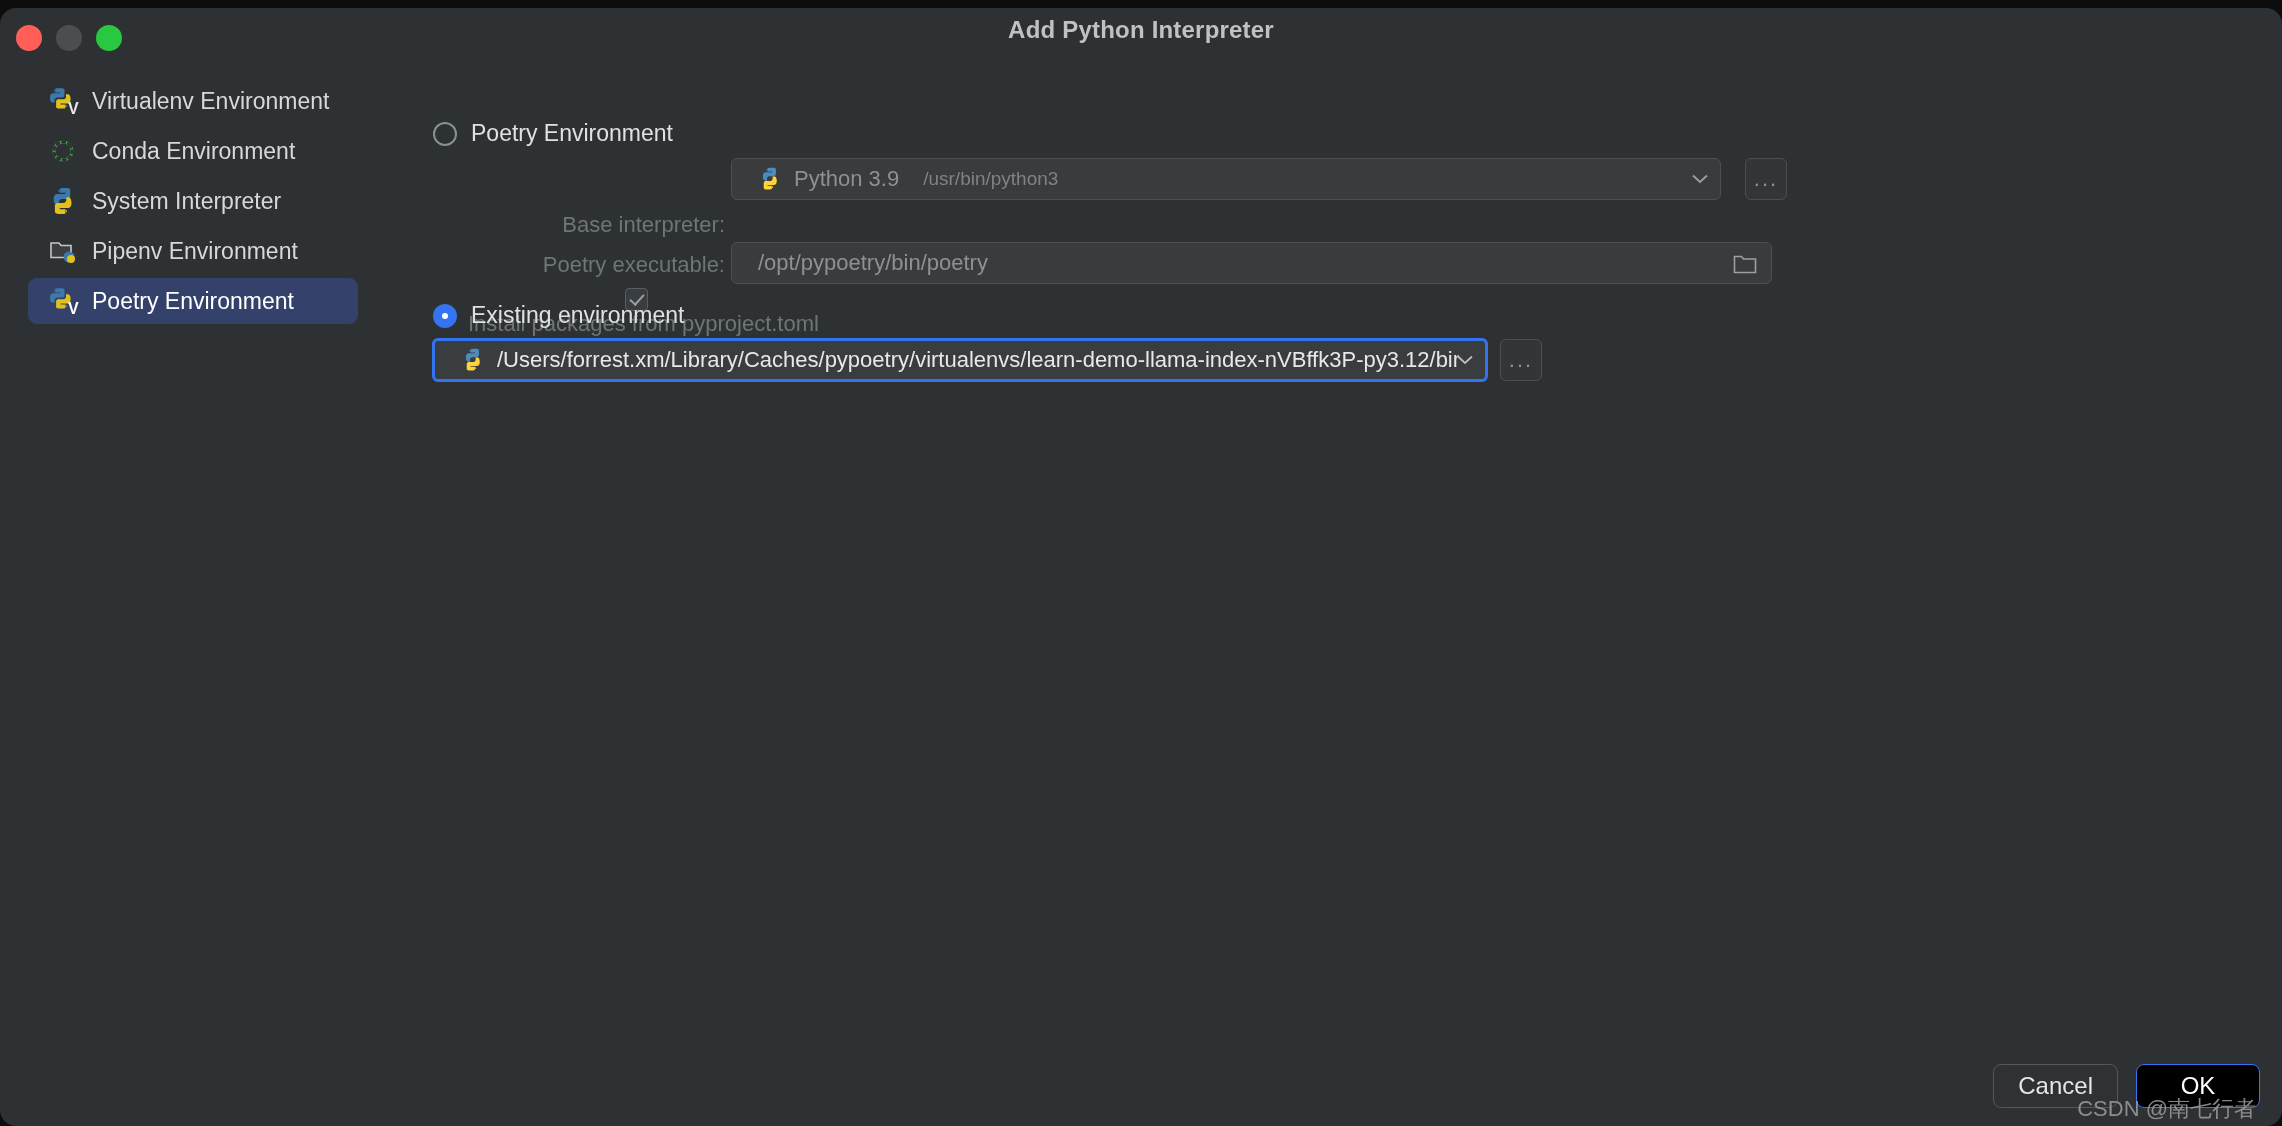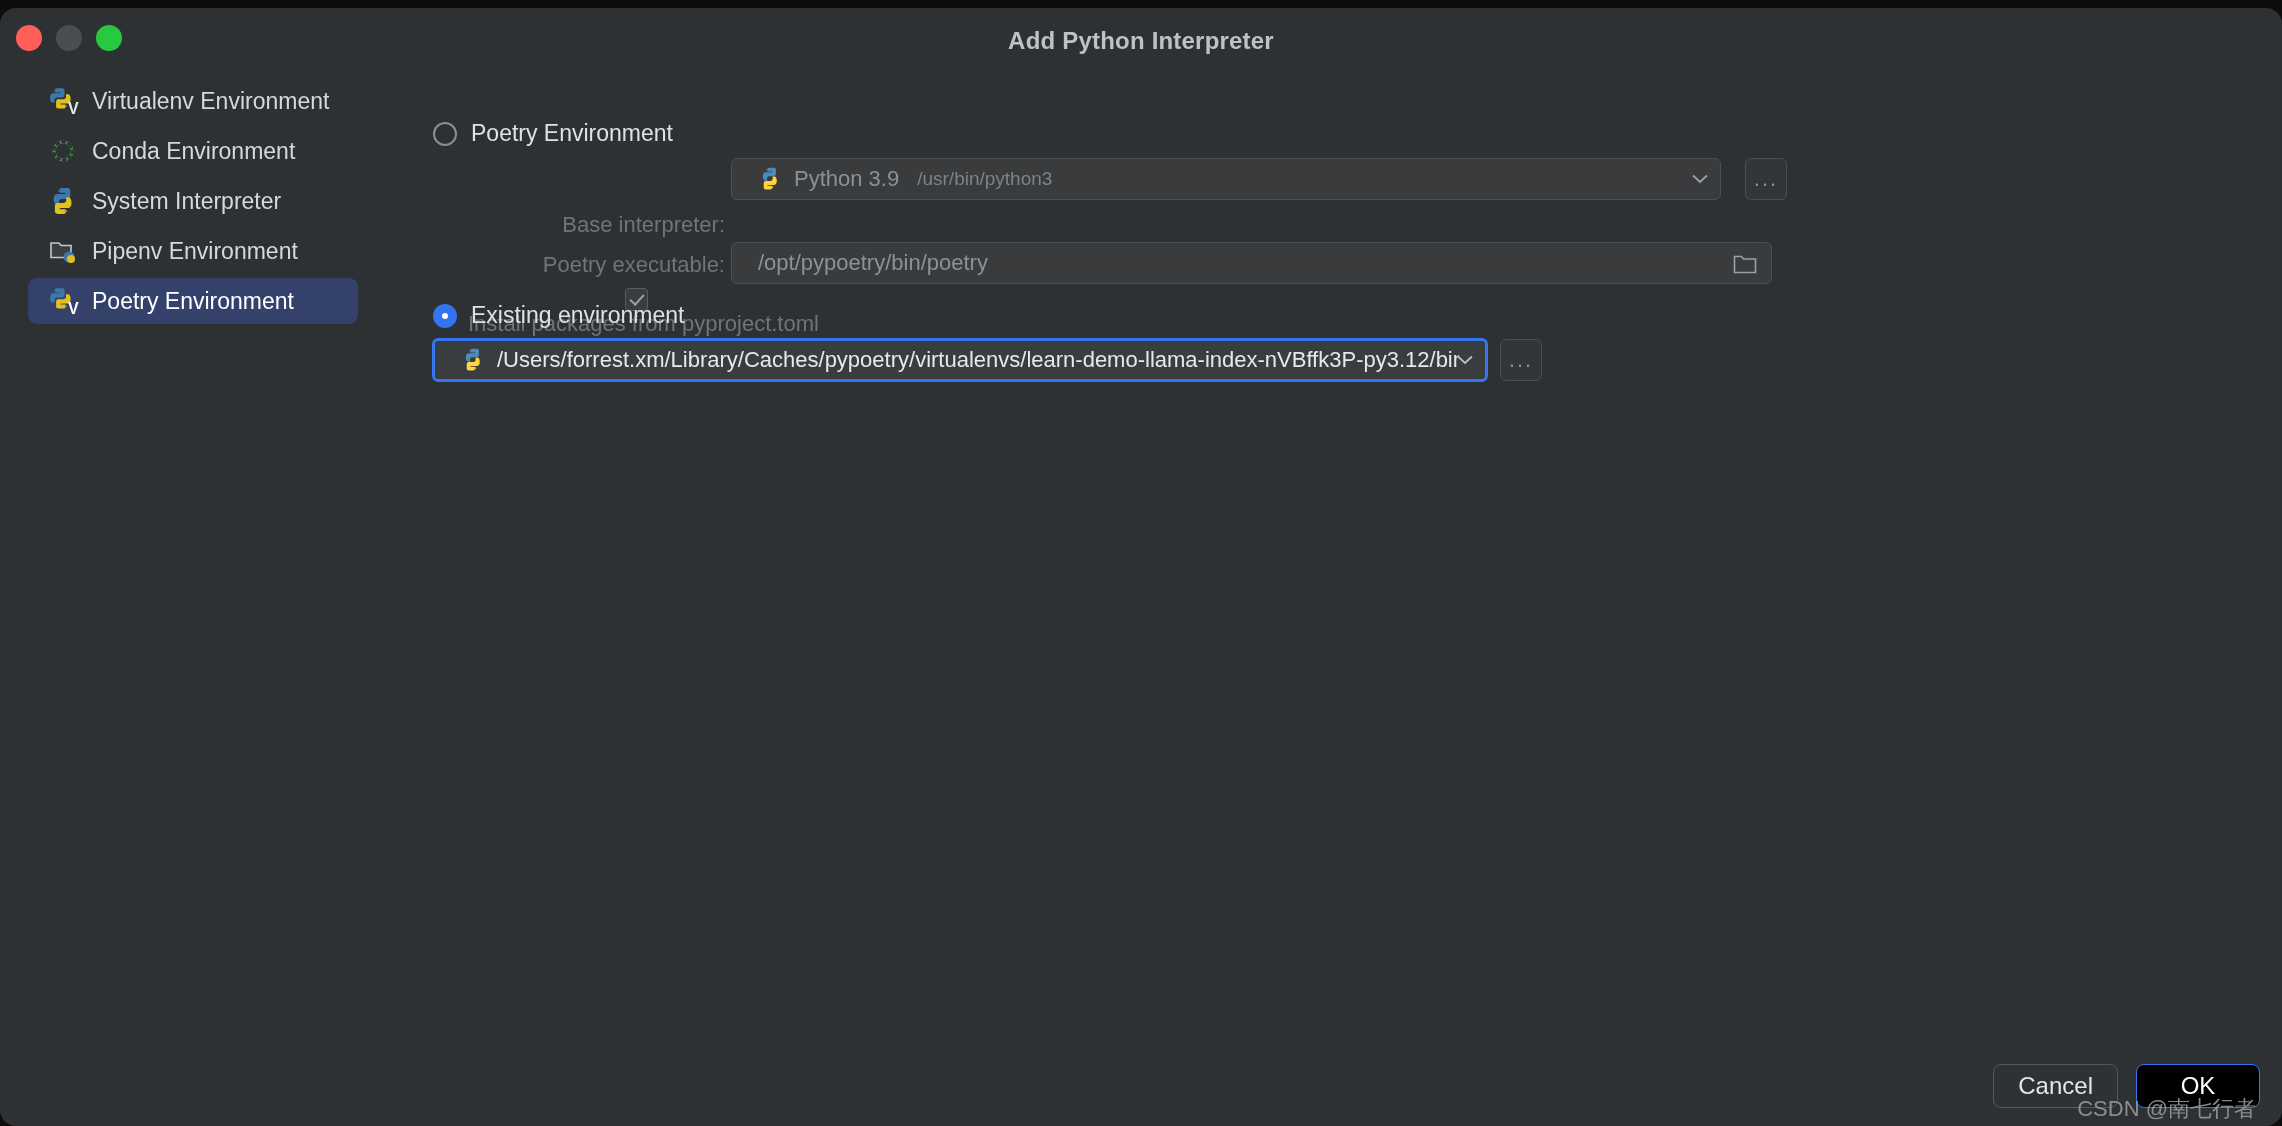--- a/index.html
+++ b/index.html
@@ -37,21 +37,21 @@
     width: 26px;
     height: 26px;
     border-radius: 50%;
   }
   #tl-close  { left: 16px;  background: #ff5f57; }
   #tl-min    { left: 56px;  background: #4b4e50; }
   #tl-max    { left: 96px;  background: #28c840; }
 
   #window-title {
     position: absolute;
-    left: 0; top: 11px;
+    left: 0; top: 0;
     width: 100%;
     line-height: 44px;
     text-align: center;
     color: #bfc2c4;
     font-size: 24px;
     font-weight: bold;
     letter-spacing: .2px;
   }
 
   
@@ -143,21 +143,21 @@
     overflow: hidden;
     white-space: nowrap;
   }
   .textfield.focused {
     border: 3px solid #3574f0;
     background: #3a3d3f;
     color: #e6e8ea;
   }
   .textfield .pyico { width: 26px; height: 26px; margin-right: 10px; flex: 0 0 auto; display:block;}
   .tf-text { overflow: hidden; text-overflow: clip; white-space: nowrap; }
-  .tf-dim { color: #7e8386; font-size: 19px; margin-left: 18px; }
+  .tf-dim { color: #7e8386; font-size: 19px; margin-left: 24px; }
 
   .chev {
     position: absolute;
     right: 12px;
     top: 50%;
     margin-top: -5px;
     width: 16px; height: 10px;
   }
 
   .square-btn {

